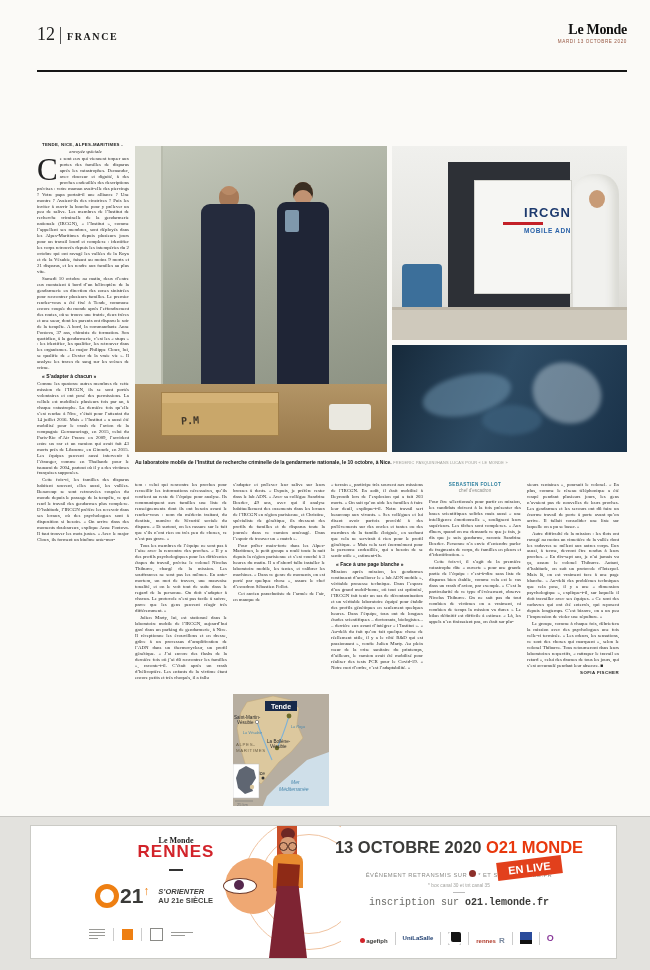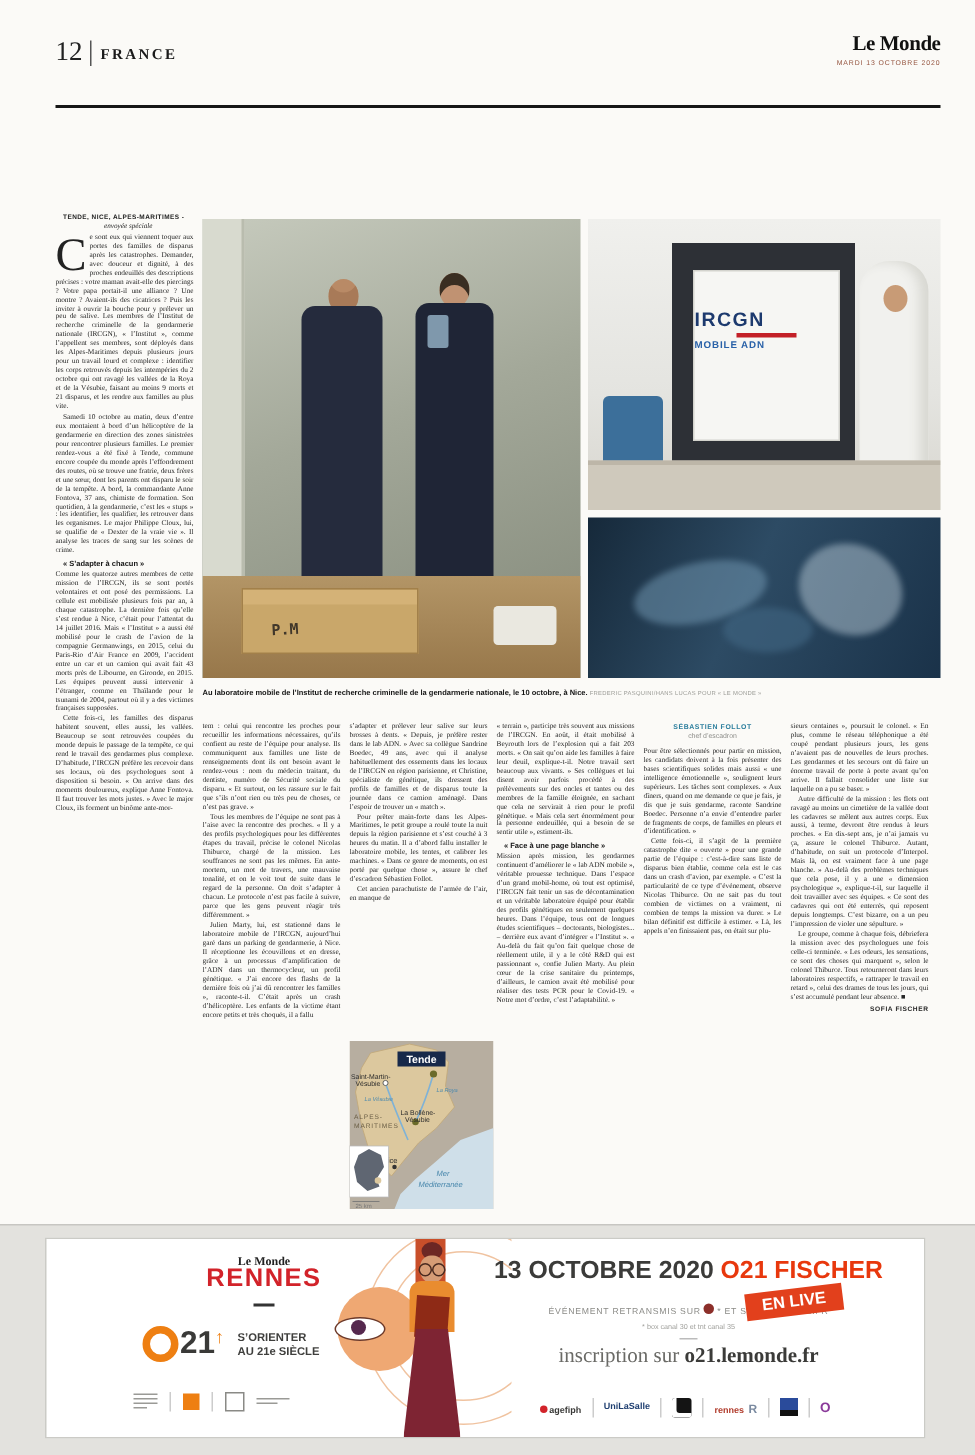--- a/index.html
+++ b/index.html
@@ -50,22 +50,22 @@
   .ph-table{position:absolute;left:0;bottom:0;width:100%;height:68px;
             background:linear-gradient(180deg,#b39566 0%,#97774a 100%);}
   .ph-box{position:absolute;left:26px;bottom:16px;width:116px;height:42px;background:#c9a76a;
           border:1px solid #a2804a;box-shadow:inset 0 10px 0 #d4b277;}
   .ph-box-label{position:absolute;left:46px;bottom:26px;font-family:"DejaVu Sans Mono",monospace;
                 font-size:10px;color:#40372a;transform:rotate(-3deg);font-weight:bold;}
   .ph-white{position:absolute;right:16px;bottom:22px;width:42px;height:26px;background:#eae8e0;border-radius:3px;}
 
   .ph-rt{background:linear-gradient(180deg,#f0f0ed 0%,#e4e4e0 60%,#d8d6cf 100%);}
   .ph-opening{position:absolute;left:56px;top:16px;width:122px;height:148px;background:#2d3036;}
-  .ph-truck{position:absolute;left:70px;top:34px;width:96px;height:112px;background:#f6f6f3;
-            border:1px solid #d3d3cd;text-align:left;}
+  .ph-truck{position:absolute;left:82px;top:34px;width:96px;height:112px;background:#f6f6f3;
+            border:1px solid #d3d3cd;text-align:right;}
   .truck-l1{margin-top:24px;font-family:"Liberation Sans",sans-serif;font-weight:bold;
             font-size:13px;color:#1d3a6e;letter-spacing:1px;}
   .truck-red{width:40px;height:3px;background:#c32027;margin:2px auto;}
   .truck-l2{font-family:"Liberation Sans",sans-serif;font-weight:bold;font-size:6.5px;color:#2a62a8;letter-spacing:.6px;}
   .ph-person{position:absolute;right:8px;top:28px;width:46px;height:166px;background:#f1f1ee;
              border-radius:20px 20px 0 0;box-shadow:inset -6px 0 8px #d8d8d2;}
   .ph-face{position:absolute;right:22px;top:44px;width:16px;height:18px;background:#c89b76;border-radius:50%;}
   .ph-blue{position:absolute;left:10px;top:118px;width:40px;height:58px;background:#3c6f9a;border-radius:4px;}
   .ph-counter{position:absolute;left:0;bottom:0;width:100%;height:30px;background:#cfc9bc;border-top:3px solid #bdb6a8;}
 
@@ -93,21 +93,21 @@
   .o21-tag{display:inline-block;font-family:"Liberation Sans",sans-serif;font-size:7.5px;
            font-weight:bold;color:#3f3f3d;line-height:9px;text-align:left;vertical-align:middle;margin-left:5px;}
   .mini-lines div{height:1.5px;background:#9a9a96;margin-bottom:1.5px;}
   .lg-sep{width:1px;height:13px;background:#ccc;}
   .ad-title{font-family:"Liberation Sans",sans-serif;font-size:16.5px;font-weight:bold;color:#3b3b39;white-space:nowrap;}
   .ad-title .red{color:#e8380d;}
   .ad-sub1{font-family:"Liberation Sans",sans-serif;font-size:5.8px;letter-spacing:.5px;color:#8b8b87;}
   .tv-dot{display:inline-block;width:7px;height:7px;background:#8c2f2a;border-radius:50%;vertical-align:middle;margin:0 2px;}
   .ad-sub2{font-family:"Liberation Sans",sans-serif;font-size:4.8px;color:#a2a29e;margin-top:2px;}
   .ad-div{width:12px;height:1px;background:#bbb;margin:4px auto;}
-  .ad-insc{font-family:Liberation Serif, serif;font-size:14px;color:#6a6a66;}
+  .ad-insc{font-family:Liberation Mono, monospace;font-size:10px;color:#6a6a66;}
   .ad-insc b{color:#3b3b39;}
   .enlive{font-family:"Liberation Sans",sans-serif;font-weight:bold;font-size:11px;color:#fff;
           background:#e2401c;padding:3px 11px;transform:rotate(-7deg);display:inline-block;}
   .partners{display:flex;align-items:center;justify-content:center;gap:7px;
             font-family:"Liberation Sans",sans-serif;}
   .ptxt{font-size:6px;font-weight:bold;color:#3a3a38;}
 
   
   .circ{position:absolute;border-radius:50%;}
 </style>
@@ -240,21 +240,21 @@
 
       <div class="abs" style="left:60px;top:10px;width:170px;text-align:center;">
         <div class="campus-brand">Le Monde</div>
         <div class="campus-name">RENNES</div>
         <div class="campus-dash"></div>
       </div>
 
       <div class="abs" style="left:64px;top:58px;white-space:nowrap;">
         <span class="o21-ring"></span><span class="o21-num">21</span><span class="o21-arrow">↑</span>
         <span class="o21-tag">
-          <span style="display:block;">S’ORIENTER</span>
+          <span style="display:block;font-style:italic;">S’ORIENTER</span>
           <span style="display:block;">AU 21e SIÈCLE</span>
         </span>
       </div>
 
       <div class="abs" style="left:58px;top:102px;display:flex;align-items:center;gap:8px;">
         <span class="mini-lines" style="width:16px;">
             <div></div>
             <div></div>
             <div></div>
             <div style="width:9px;"></div>
@@ -281,21 +281,21 @@
         <div class="circ" style="left:58px;top:16px;width:7px;height:7px;border:1px solid #4a2a20;background:transparent;"></div>
         <div class="circ" style="left:67px;top:16px;width:7px;height:7px;border:1px solid #4a2a20;background:transparent;"></div>
         <div class="abs" style="left:52px;top:28px;width:30px;height:34px;background:#e98c2f;border-radius:8px 8px 0 0;"></div>
         <div class="abs" style="left:56px;top:38px;width:22px;height:28px;background:#8e2a16;transform:rotate(4deg);"></div>
         <div class="abs" style="left:48px;top:60px;width:38px;height:72px;background:#7e2433;clip-path:polygon(22% 0,78% 0,100% 100%,0 100%);"></div>
       </div>
 
       <div class="abs" style="left:278px;top:12px;width:300px;text-align:center;">
         <div class="ad-title">
           <span>13 OCTOBRE 2020</span>
-          <span class="red">O21 FISCHER</span>
+          <span class="red">O21 MONDE</span>
         </div>
         <div style="margin-top:6px;">
           <span class="ad-sub1">ÉVÉNEMENT RETRANSMIS SUR</span><span class="tv-dot"></span><span class="ad-sub1">* ET SUR LEMONDE.FR</span>
         </div>
         <div class="ad-sub2">* box canal 30 et tnt canal 35</div>
         <div class="ad-div"></div>
         <div class="ad-insc">
           <span>inscription sur</span>
           <b>o21.lemonde.fr</b>
         </div>

